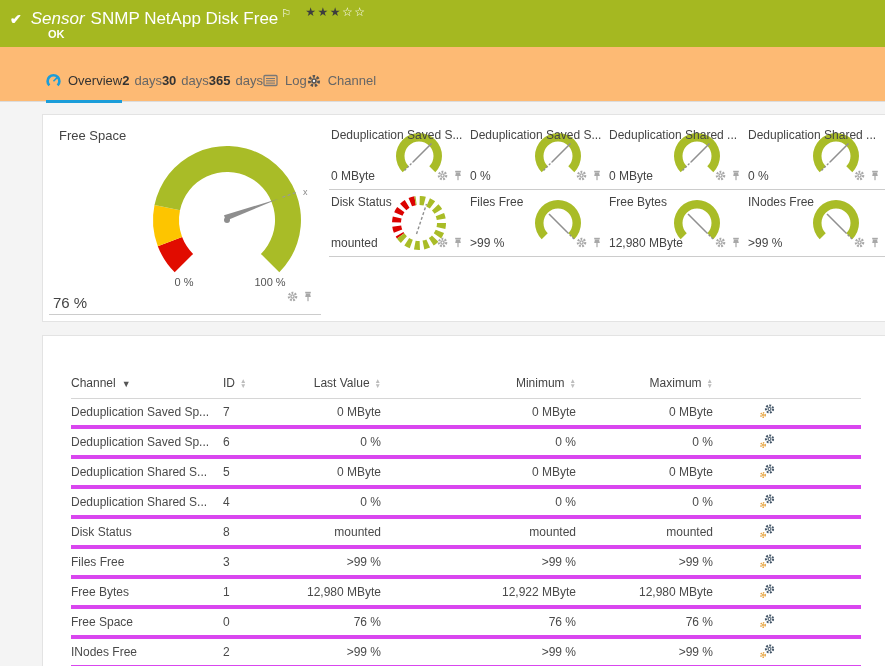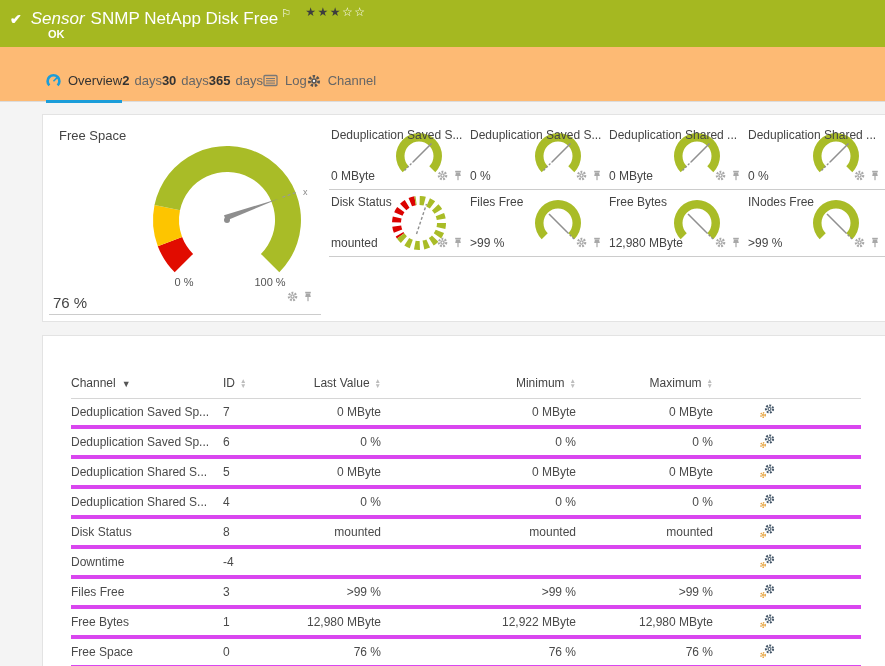--- a/index.html
+++ b/index.html
@@ -431,36 +431,20 @@
                 <circle cx="10.5" cy="6" r="3.6" fill="none" stroke="#46586a" stroke-width="2" stroke-dasharray="1.9 1.35"></circle>
                 <circle cx="10.5" cy="6" r="2" fill="#46586a"></circle>
                 <circle cx="10.5" cy="6" r="0.9" fill="#fff"></circle>
                 <circle cx="4" cy="12" r="2.2" fill="none" stroke="#e6a23c" stroke-width="1.5" stroke-dasharray="1.3 1"></circle>
                 <circle cx="4" cy="12" r="1.2" fill="#e6a23c"></circle>
                 <circle cx="4" cy="12" r="0.5" fill="#fff"></circle>
               </svg></span></td>
       <td></td>
     </tr>
     <tr>
-      <td class="chname">Downtime</td>
-      <td>-4</td>
-      <td class="r"></td>
-      <td class="r"></td>
-      <td class="r"></td>
-      <td class="icon-cell"><span class="act-icon"><svg width="17" height="16" viewBox="0 0 17 16">
-                <circle cx="10.5" cy="6" r="3.6" fill="none" stroke="#46586a" stroke-width="2" stroke-dasharray="1.9 1.35"></circle>
-                <circle cx="10.5" cy="6" r="2" fill="#46586a"></circle>
-                <circle cx="10.5" cy="6" r="0.9" fill="#fff"></circle>
-                <circle cx="4" cy="12" r="2.2" fill="none" stroke="#e6a23c" stroke-width="1.5" stroke-dasharray="1.3 1"></circle>
-                <circle cx="4" cy="12" r="1.2" fill="#e6a23c"></circle>
-                <circle cx="4" cy="12" r="0.5" fill="#fff"></circle>
-              </svg></span></td>
-      <td></td>
-    </tr>
-    <tr>
       <td class="chname">Files Free</td>
       <td>3</td>
       <td class="r">&gt;99 %</td>
       <td class="r">&gt;99 %</td>
       <td class="r">&gt;99 %</td>
       <td class="icon-cell"><span class="act-icon"><svg width="17" height="16" viewBox="0 0 17 16">
                 <circle cx="10.5" cy="6" r="3.6" fill="none" stroke="#46586a" stroke-width="2" stroke-dasharray="1.9 1.35"></circle>
                 <circle cx="10.5" cy="6" r="2" fill="#46586a"></circle>
                 <circle cx="10.5" cy="6" r="0.9" fill="#fff"></circle>
                 <circle cx="4" cy="12" r="2.2" fill="none" stroke="#e6a23c" stroke-width="1.5" stroke-dasharray="1.3 1"></circle>

